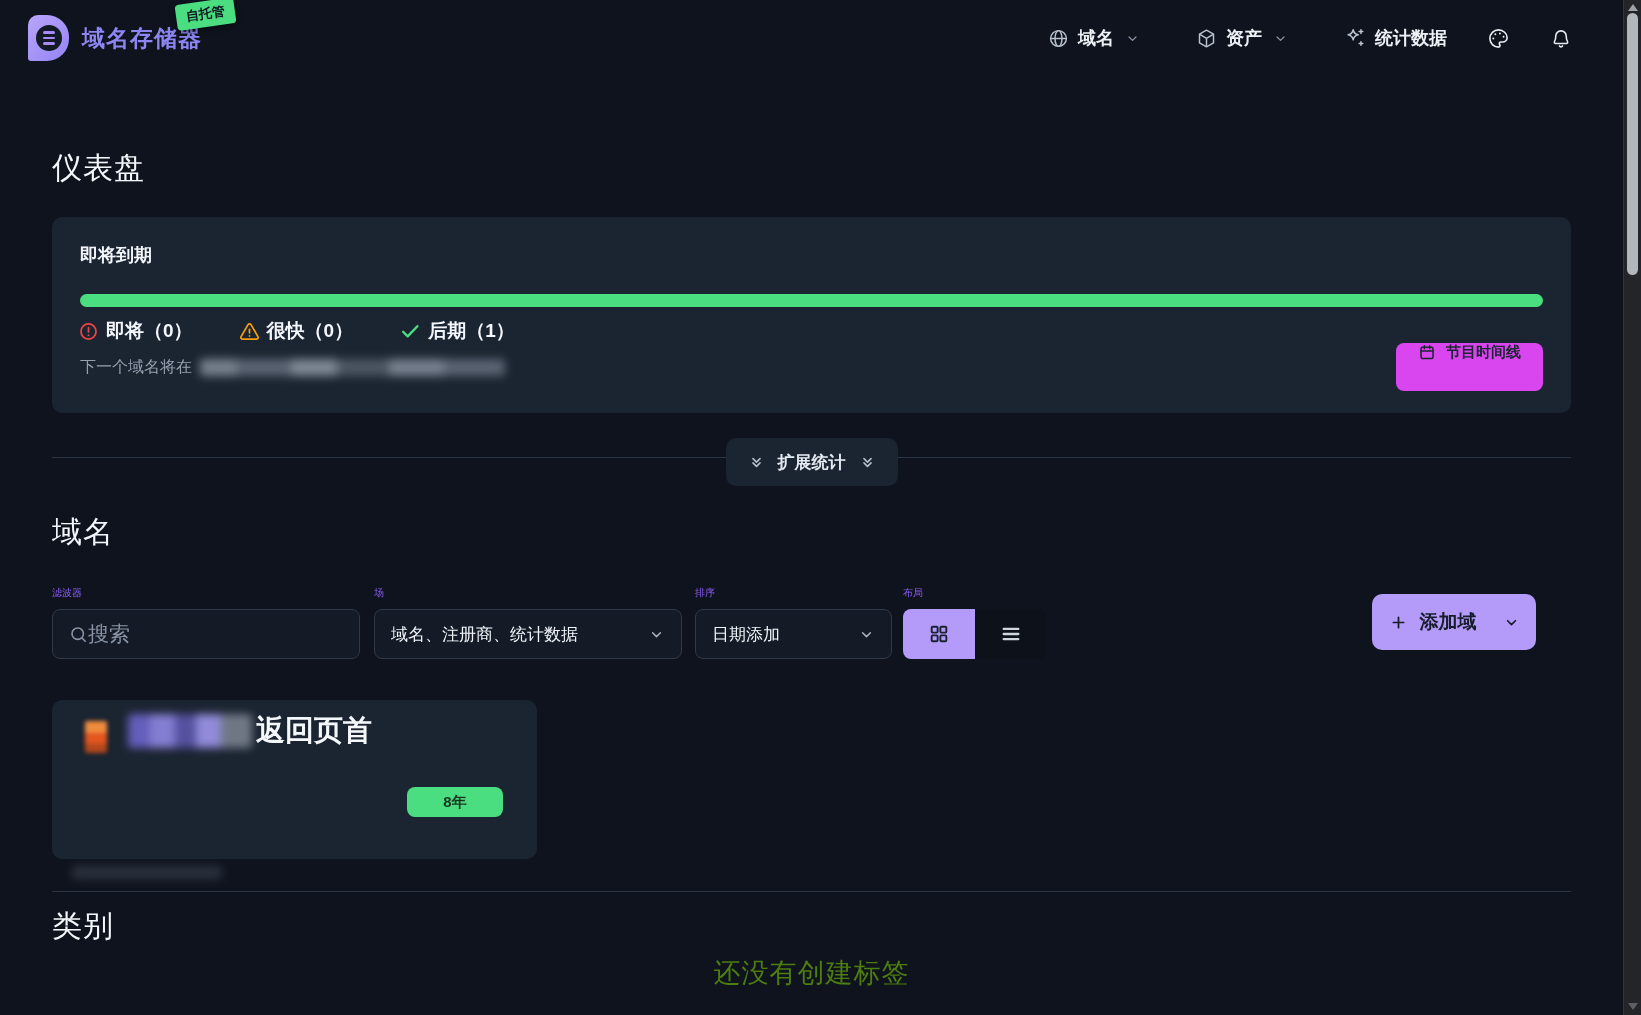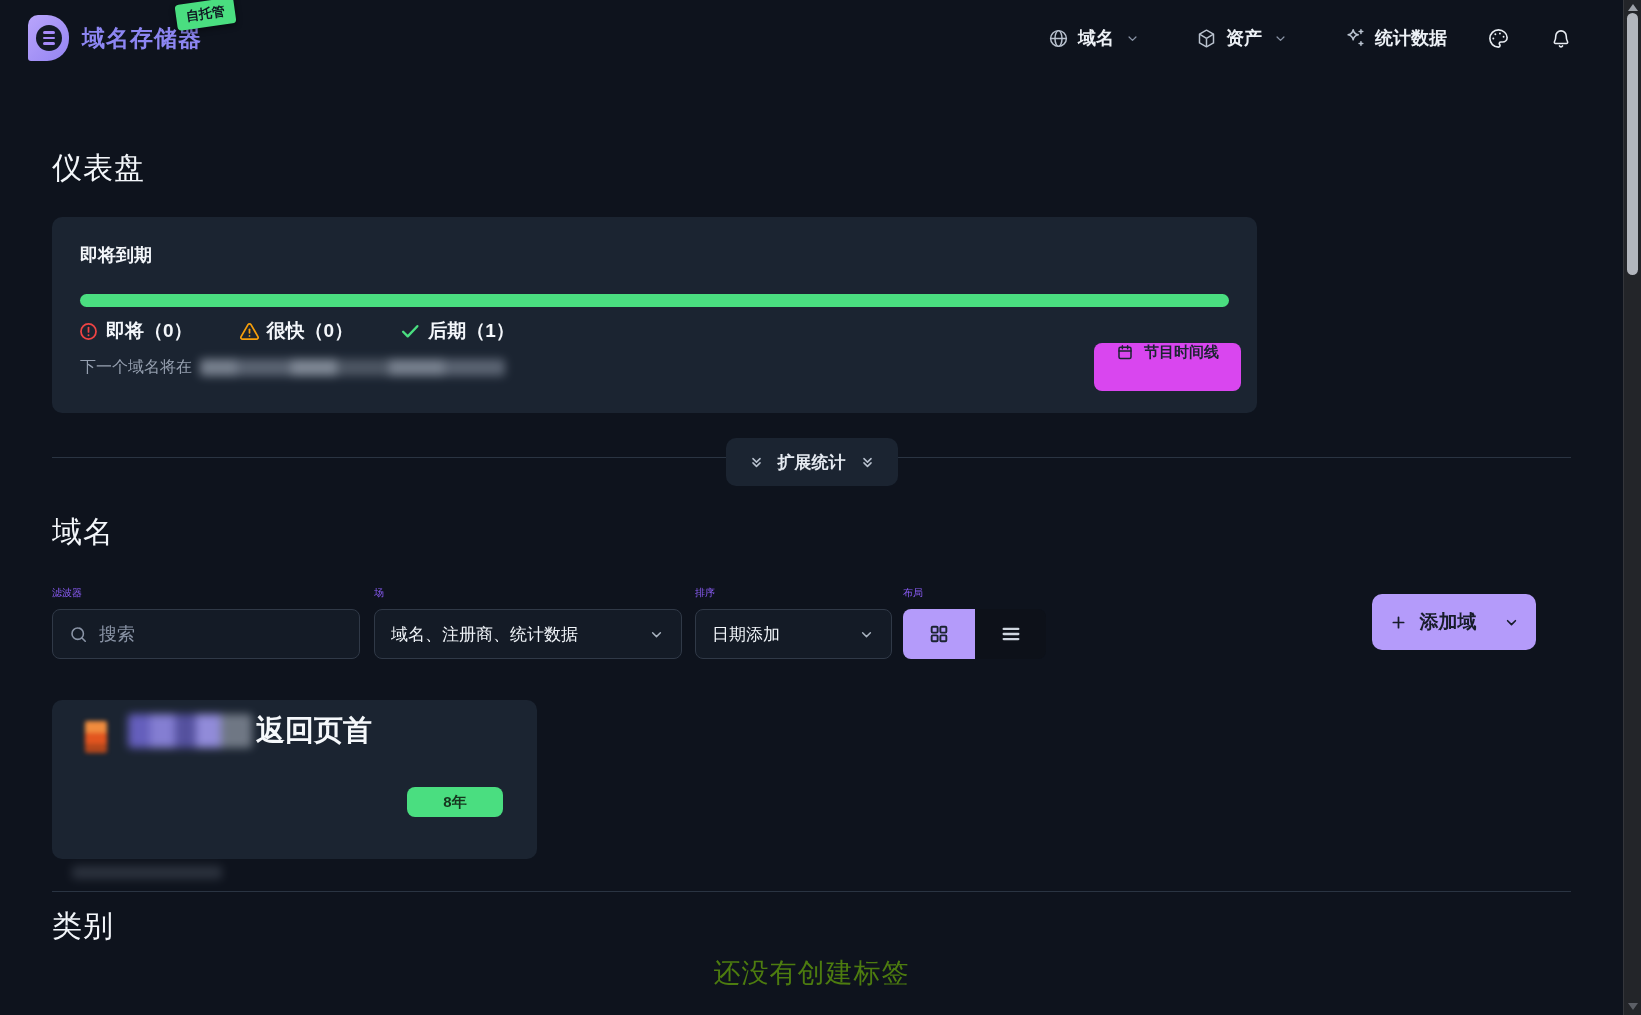--- a/index.html
+++ b/index.html
@@ -52,35 +52,35 @@
   .nav-link .nicon { color:#b9c2cf; }
   .nav-link .chev { color:#8a94a6; margin-left:2px; }
   .icon-btn { margin-left:40px; color:#e9edf3; cursor:pointer; }
 
   
   #main { position:absolute; left:52px; top:0; width:1519px; height:1015px; }
   .h-title { position:absolute; left:0; font-size:30px; font-weight:400; color:#f3f6fa; letter-spacing:1px; }
 
   
   .expiry-card {
-    position:absolute; top:217px; left:0; width:1205px; height:196px;
+    position:absolute; top:217px; left:0; width:1519px; height:196px;
     background:#1b2431; border-radius:10px;
   }
   .expiry-title { position:absolute; top:26px; left:28px; font-size:18px; font-weight:700; color:#f3f6fa; }
   .expiry-bar {
     position:absolute; top:77px; left:28px; right:28px; height:13px;
     background:#4ade80; border-radius:7px;
   }
   .status-row { position:absolute; top:101px; left:26px; display:flex; align-items:center; gap:46px; }
   .status-item { display:flex; align-items:center; gap:7px; font-size:19px; font-weight:700; color:#f3f6fa; }
   .status-item.soon  .sicon { color:#ef4444; }
   .status-item.quick .sicon { color:#f59e0b; }
   .status-item.later .sicon { color:#4ade80; }
   .card-bottom-row {
-    position:absolute; left:28px; right:16px; top:124px; height:52px;
+    position:absolute; left:28px; right:28px; top:124px; height:52px;
     display:flex; align-items:center; justify-content:space-between;
   }
   .next-wrap { display:flex; align-items:center; font-size:16px; color:#96a0b0; }
   .redacted-next {
     display:inline-block; width:305px; height:17px; margin-left:8px;
     border-radius:3px; opacity:.8;
     background:linear-gradient(90deg,#8e97a5 0 12%,#6a7382 12% 30%,#98a1ae 30% 45%,#59626f 45% 62%,#8e97a5 62% 80%,#6a7382 80%);
     filter:blur(5px);
   }
   .timeline-btn {
@@ -109,21 +109,21 @@
   .fgroup { position:absolute; top:0; }
   .fgroup label { display:block; font-size:10px; color:#8b5cf6; margin-bottom:9px; }
   .control {
     height:50px; background:#141b26; border:1px solid #303947; border-radius:8px;
     display:flex; align-items:center; padding:0 16px; cursor:pointer;
   }
   .g-search { left:0; width:308px; }
   .g-search .control { cursor:text; }
   .g-search input {
     flex:1; background:transparent; border:none; outline:none;
-    font-size:18px; color:#eef2f7; margin-left:11px; font-family:inherit;
+    font-size:21px; color:#eef2f7; font-family:inherit;
   }
   .g-search input::placeholder { color:#8a94a6; }
   .search-ic { color:#8a94a6; }
   .g-field { left:322px; width:308px; }
   .g-sort  { left:643px; width:197px; }
   .sel { justify-content:space-between; }
   .sel .sel-text { font-size:17px; color:#f1f5f9; }
   .sel .chev { color:#aab4c0; }
   .g-layout { left:851px; width:143px; }
   .toggle { display:flex; height:50px; border-radius:8px; overflow:hidden; }

